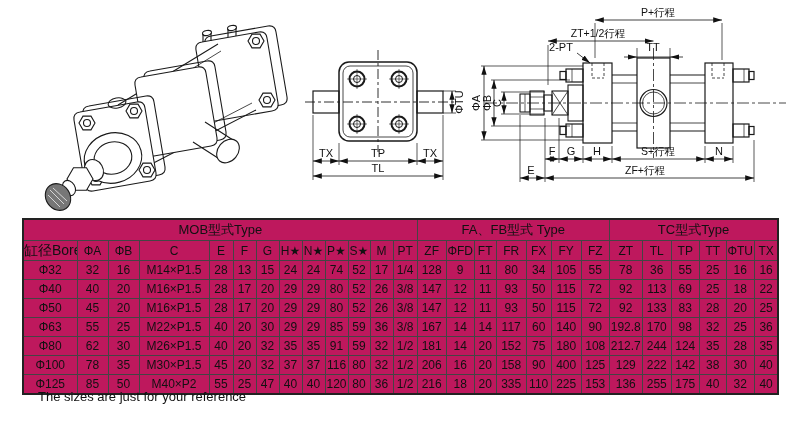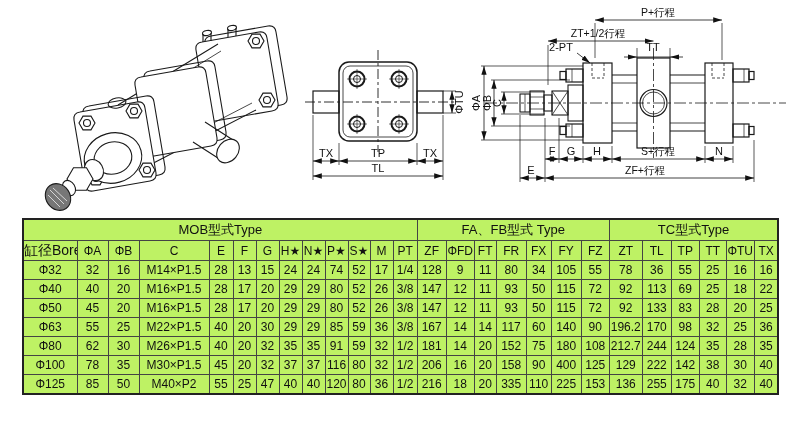--- a/index.html
+++ b/index.html
@@ -3,21 +3,21 @@
 <meta charset="utf-8">
 <style>
   html,body{margin:0;padding:0;background:#fff;}
   .page{position:relative;width:790px;height:433px;background:#fff;overflow:hidden;
         font-family:"Liberation Sans",sans-serif;color:#111;}
   .drawings{position:absolute;left:0;top:0;}
   svg text{font-family:"Liberation Sans",sans-serif;fill:#111;}
   .dimlabel{font-size:11px;}
   .dimlabel-cn{font-size:10.5px;}
   table.spec{position:absolute;left:22px;top:218px;width:756px;border-collapse:collapse;
-             table-layout:fixed;border:2px solid #222;background:#bef264;}
+             table-layout:fixed;border:2px solid #222;background:#be185d;}
   table.spec th,table.spec td{border:1px solid #444;text-align:center;vertical-align:middle;
              padding:0;font-weight:normal;font-size:12px;height:18px;overflow:hidden;
              white-space:nowrap;color:#111;}
   table.spec tr.grp th{height:20px;font-size:13px;}
   table.spec tr.cols th{height:19px;}
   table.spec tr.cols th:first-child{font-size:14px;}
   .footnote{position:absolute;left:26px;top:388px;font-size:13px;line-height:17px;}
   .footnote .en{margin-left:12px;}
 </style>
 </head>
@@ -388,21 +388,21 @@
           <td>59</td>
           <td>36</td>
           <td>3/8</td>
           <td>167</td>
           <td>14</td>
           <td>14</td>
           <td>117</td>
           <td>60</td>
           <td>140</td>
           <td>90</td>
-          <td>196.2</td>
+          <td>192.8</td>
           <td>170</td>
           <td>98</td>
           <td>32</td>
           <td>25</td>
           <td>36</td>
         </tr>
         <tr>
           <th>Φ80</th>
           <td>62</td>
           <td>30</td>
@@ -483,15 +483,16 @@
           <td>255</td>
           <td>175</td>
           <td>40</td>
           <td>32</td>
           <td>40</td>
         </tr>
       </tbody>
 </table>
 
 <div class="footnote">
+  <div class="en">The sizes are just for your reference</div>
 </div>
 
 </div>
 
 </body></html>

